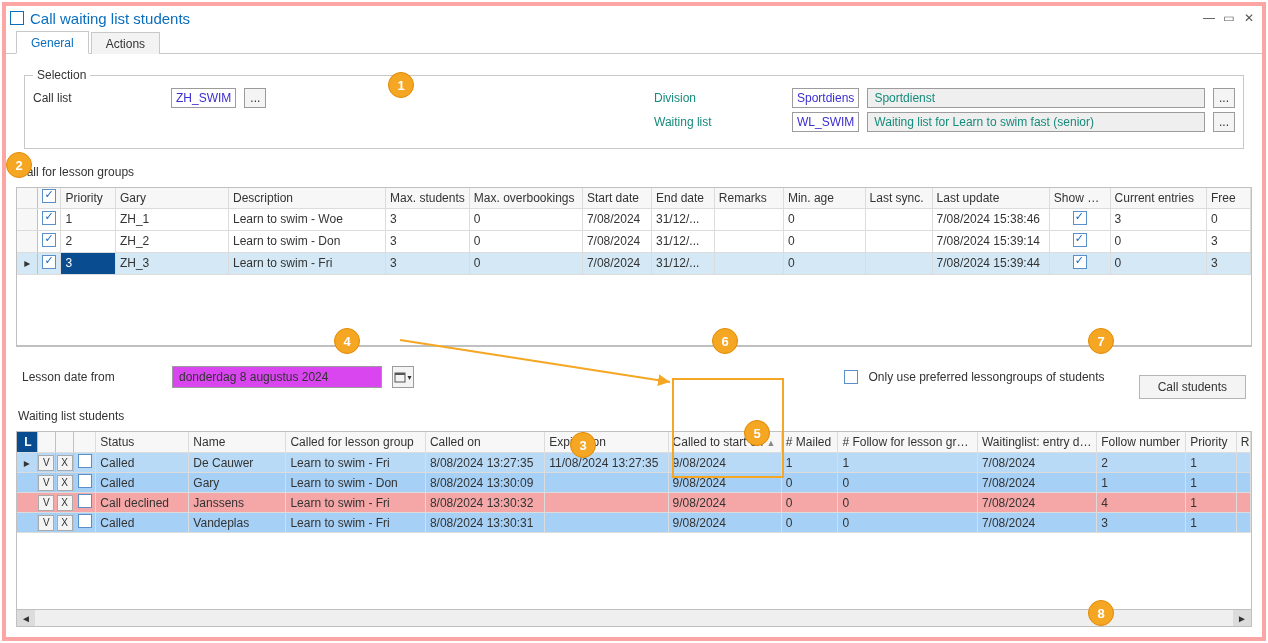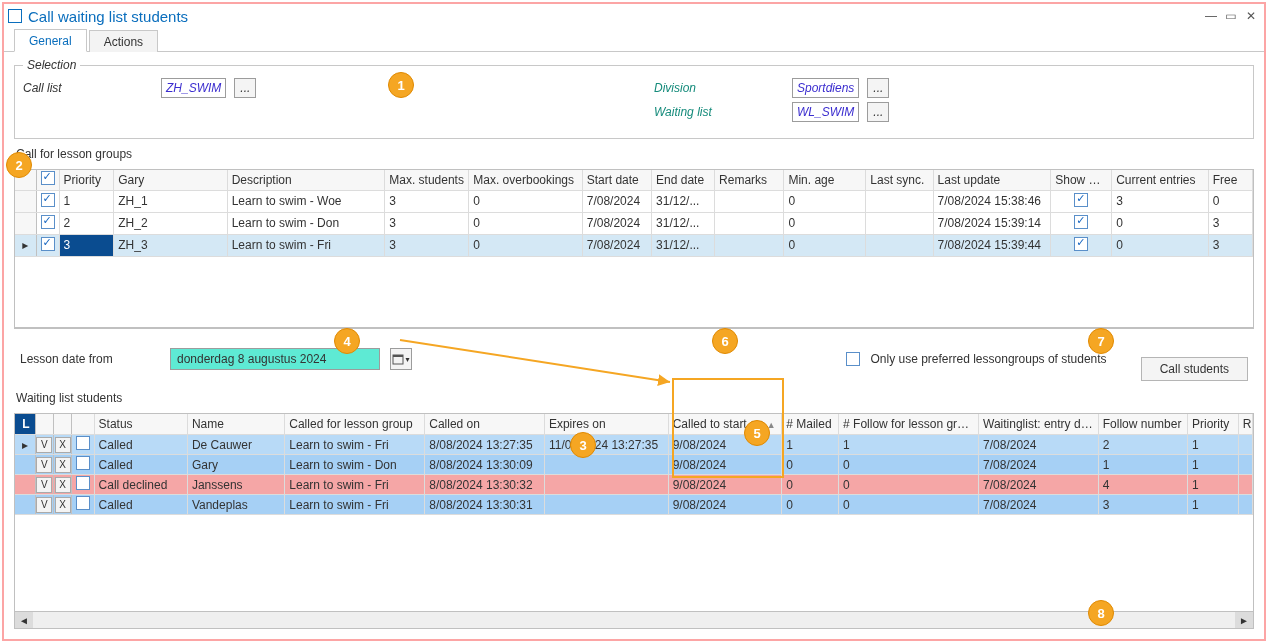--- a/index.html
+++ b/index.html
@@ -8,21 +8,21 @@
     padding: 2px;
     font-family: "Segoe UI", Tahoma, Arial, sans-serif;
     font-size: 12px;
     background: #fff;
     color: #333;
     width: 1268px;
     height: 643px;
     position: relative;
   }
   .window {
-    border: 2px solid #fca5a5;
+    border: 4px solid #fca5a5;
     width: 100%;
     height: 100%;
     background: #fff;
     display: flex;
     flex-direction: column;
   }
   .title-bar {
     height: 24px;
     display: flex;
     align-items: center;
@@ -67,22 +67,21 @@
     padding: 6px 10px 10px;
     flex: 1;
     display: flex;
     flex-direction: column;
     gap: 6px;
     overflow: hidden;
   }
   fieldset {
     border: 1px solid #c8c8c8;
     padding: 6px 8px 12px;
-    margin: 0;
-    font-style: italic;
+    margin: 8px;
   }
   fieldset legend {
     font-size: 12px;
     color: #333;
     padding: 0 4px;
   }
   .row { display: flex; align-items: center; gap: 8px; margin-bottom: 4px; }
   .lbl { width: 130px; color: #333; }
   .lbl-teal { color: #158b7b; }
   .code-box {
@@ -153,21 +152,21 @@
   .row-selected td.priority-sel {
     background: #0a4c90 !important; color: #fff;
   }
   .grid-body-spacer { height: 70px; }
   .scrollbar-row { display:flex; border-top:1px solid #c0c0c0; }
   .scrollbar-row .track { flex:1; height:16px; background:#efefef; }
   .scrollbar-row .btn { width:18px; height:16px; background:#dcdcdc; display:flex; align-items:center; justify-content:center; font-size:10px; }
 
   
   .mid-row { display: flex; align-items: center; gap: 10px; padding: 2px 6px; }
-  .date-input { border:1px solid #9c9c9c; background:#5eead4; padding:2px 6px; width:210px; height:22px; display:inline-flex; align-items:center; }
+  .date-input { border:1px solid #9c9c9c; background:#d946ef; padding:2px 6px; width:210px; height:22px; display:inline-flex; align-items:center; }
   .date-btn { border:1px solid #9c9c9c; background:#f4f4f4; width:22px; height:22px; display:inline-flex; align-items:center; justify-content:center; }
   .long-btn { border:1px solid #b5b5b5; background:#f4f4f4; padding:3px 18px; height:24px; display:inline-flex; align-items:center;margin-top:20px; }
 
   
   tr.row-blue td { background:#a6d0f5; }
   tr.row-blue-soft td { background:#b8daf7; }
   tr.row-pink td { background:#f5a6a6; }
 
   
   .l-badge {
@@ -233,25 +232,27 @@
           <div class="row">
             <span class="lbl">Call list</span>
             <span class="code-box">ZH_SWIM</span>
             <span class="small-btn">...</span>
           </div>
         </div>
         <div>
           <div class="row">
             <span class="lbl lbl-teal">Division</span>
             <span class="code-box">Sportdiens</span>
+            <span class="desc-box" style="color:#158b7b">Sportdienst</span>
             <span class="small-btn">...</span>
           </div>
           <div class="row">
             <span class="lbl lbl-teal">Waiting list</span>
             <span class="code-box">WL_SWIM</span>
+            <span class="desc-box" style="color:#158b7b">Waiting list for Learn to swim fast (senior)</span>
             <span class="small-btn">...</span>
           </div>
         </div>
       </div>
     </fieldset>
 
     <div class="section-label">Call for lesson groups</div>
     <div class="grid-outer" style="height:160px; position:relative;">
       <table>
         <colgroup>

